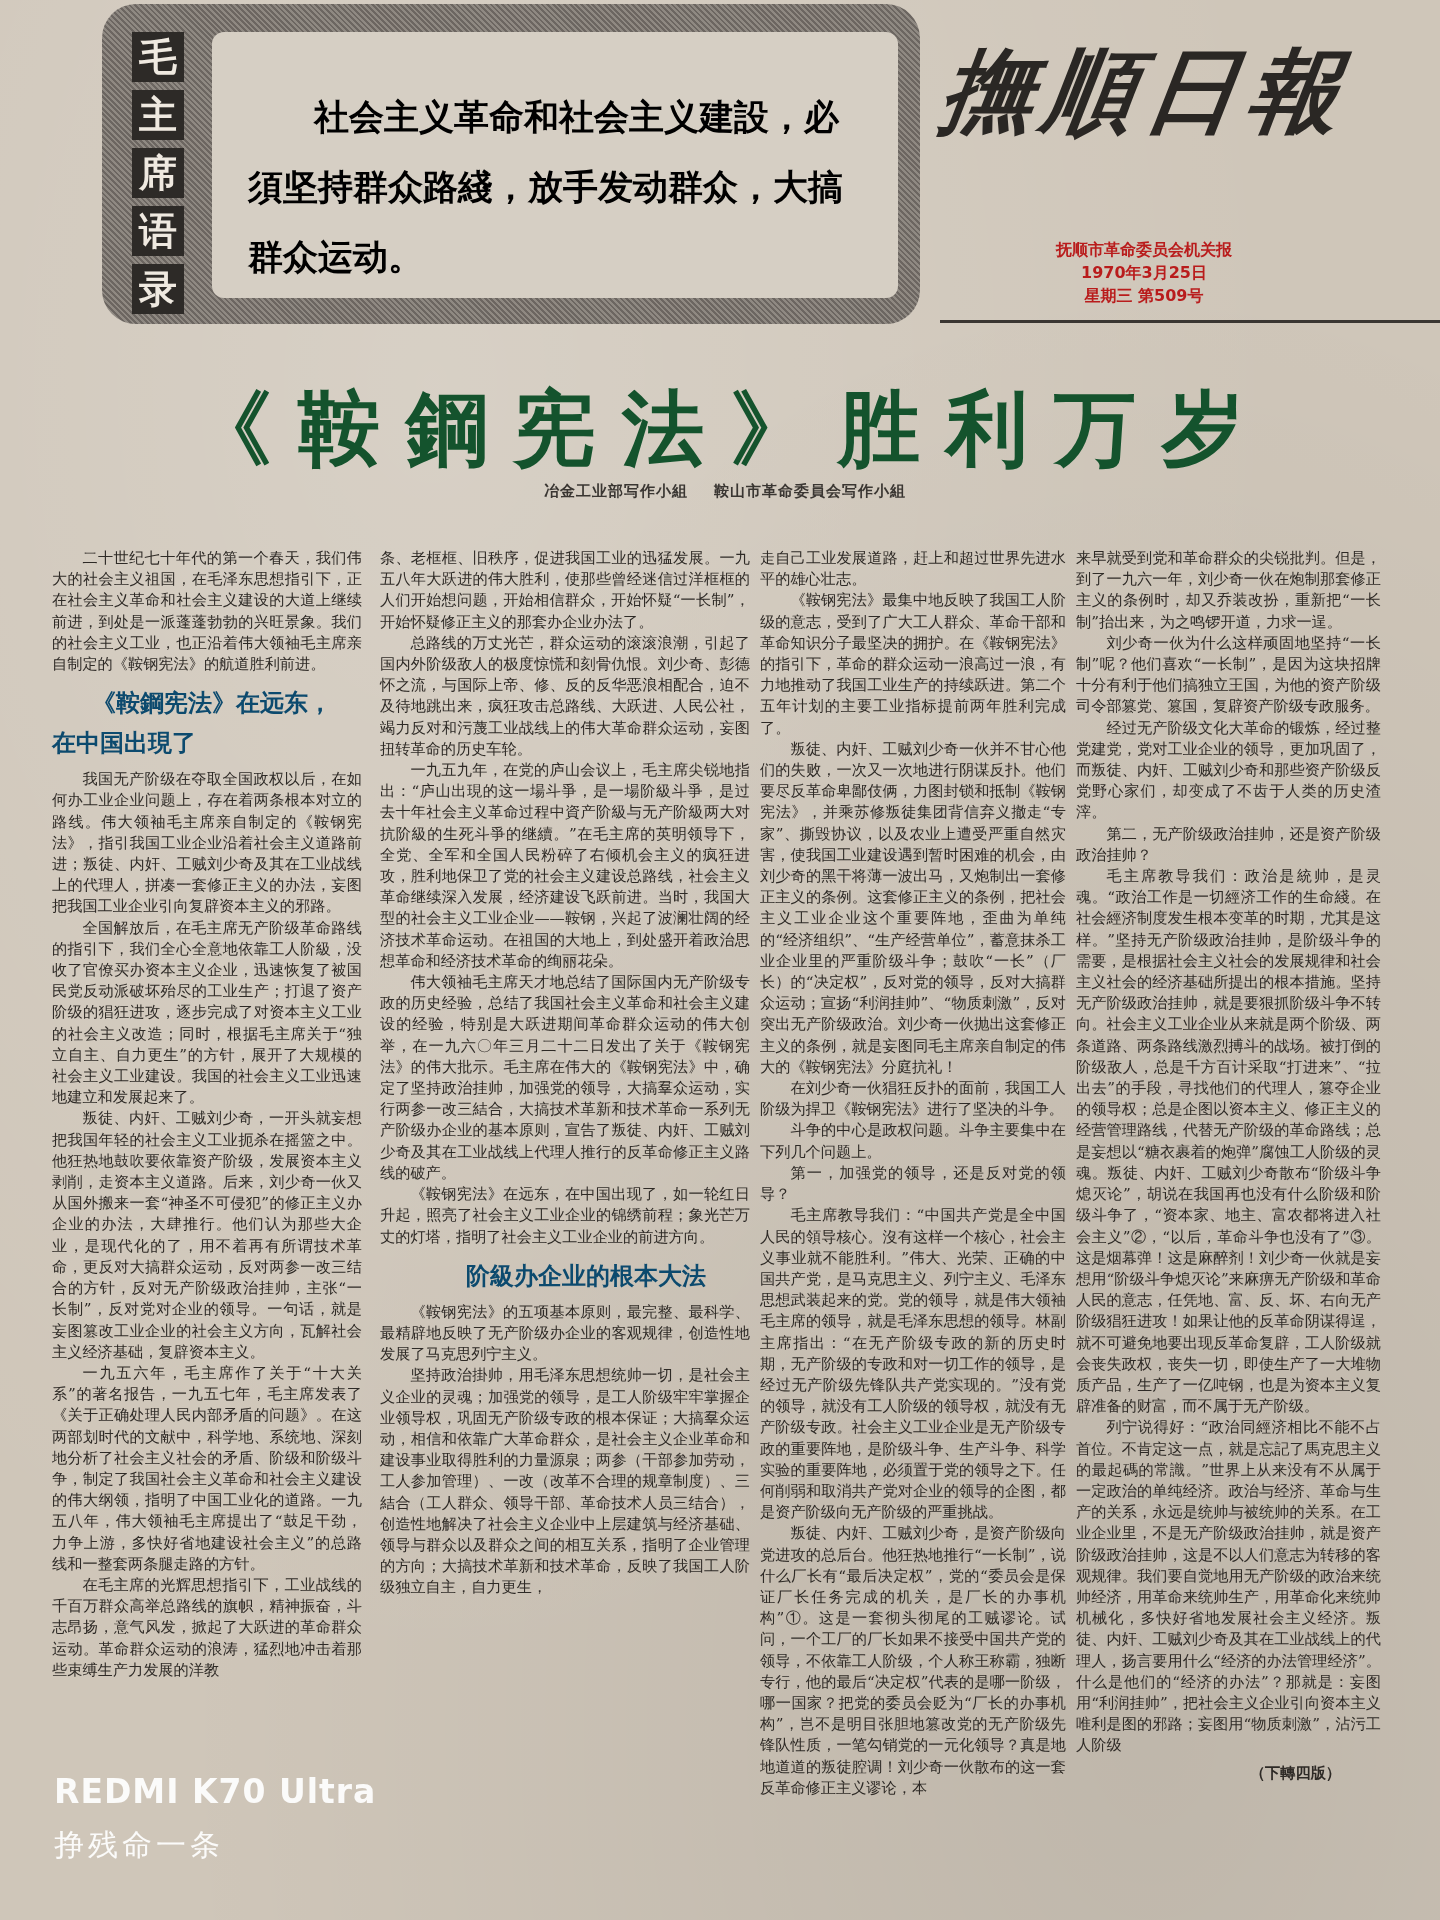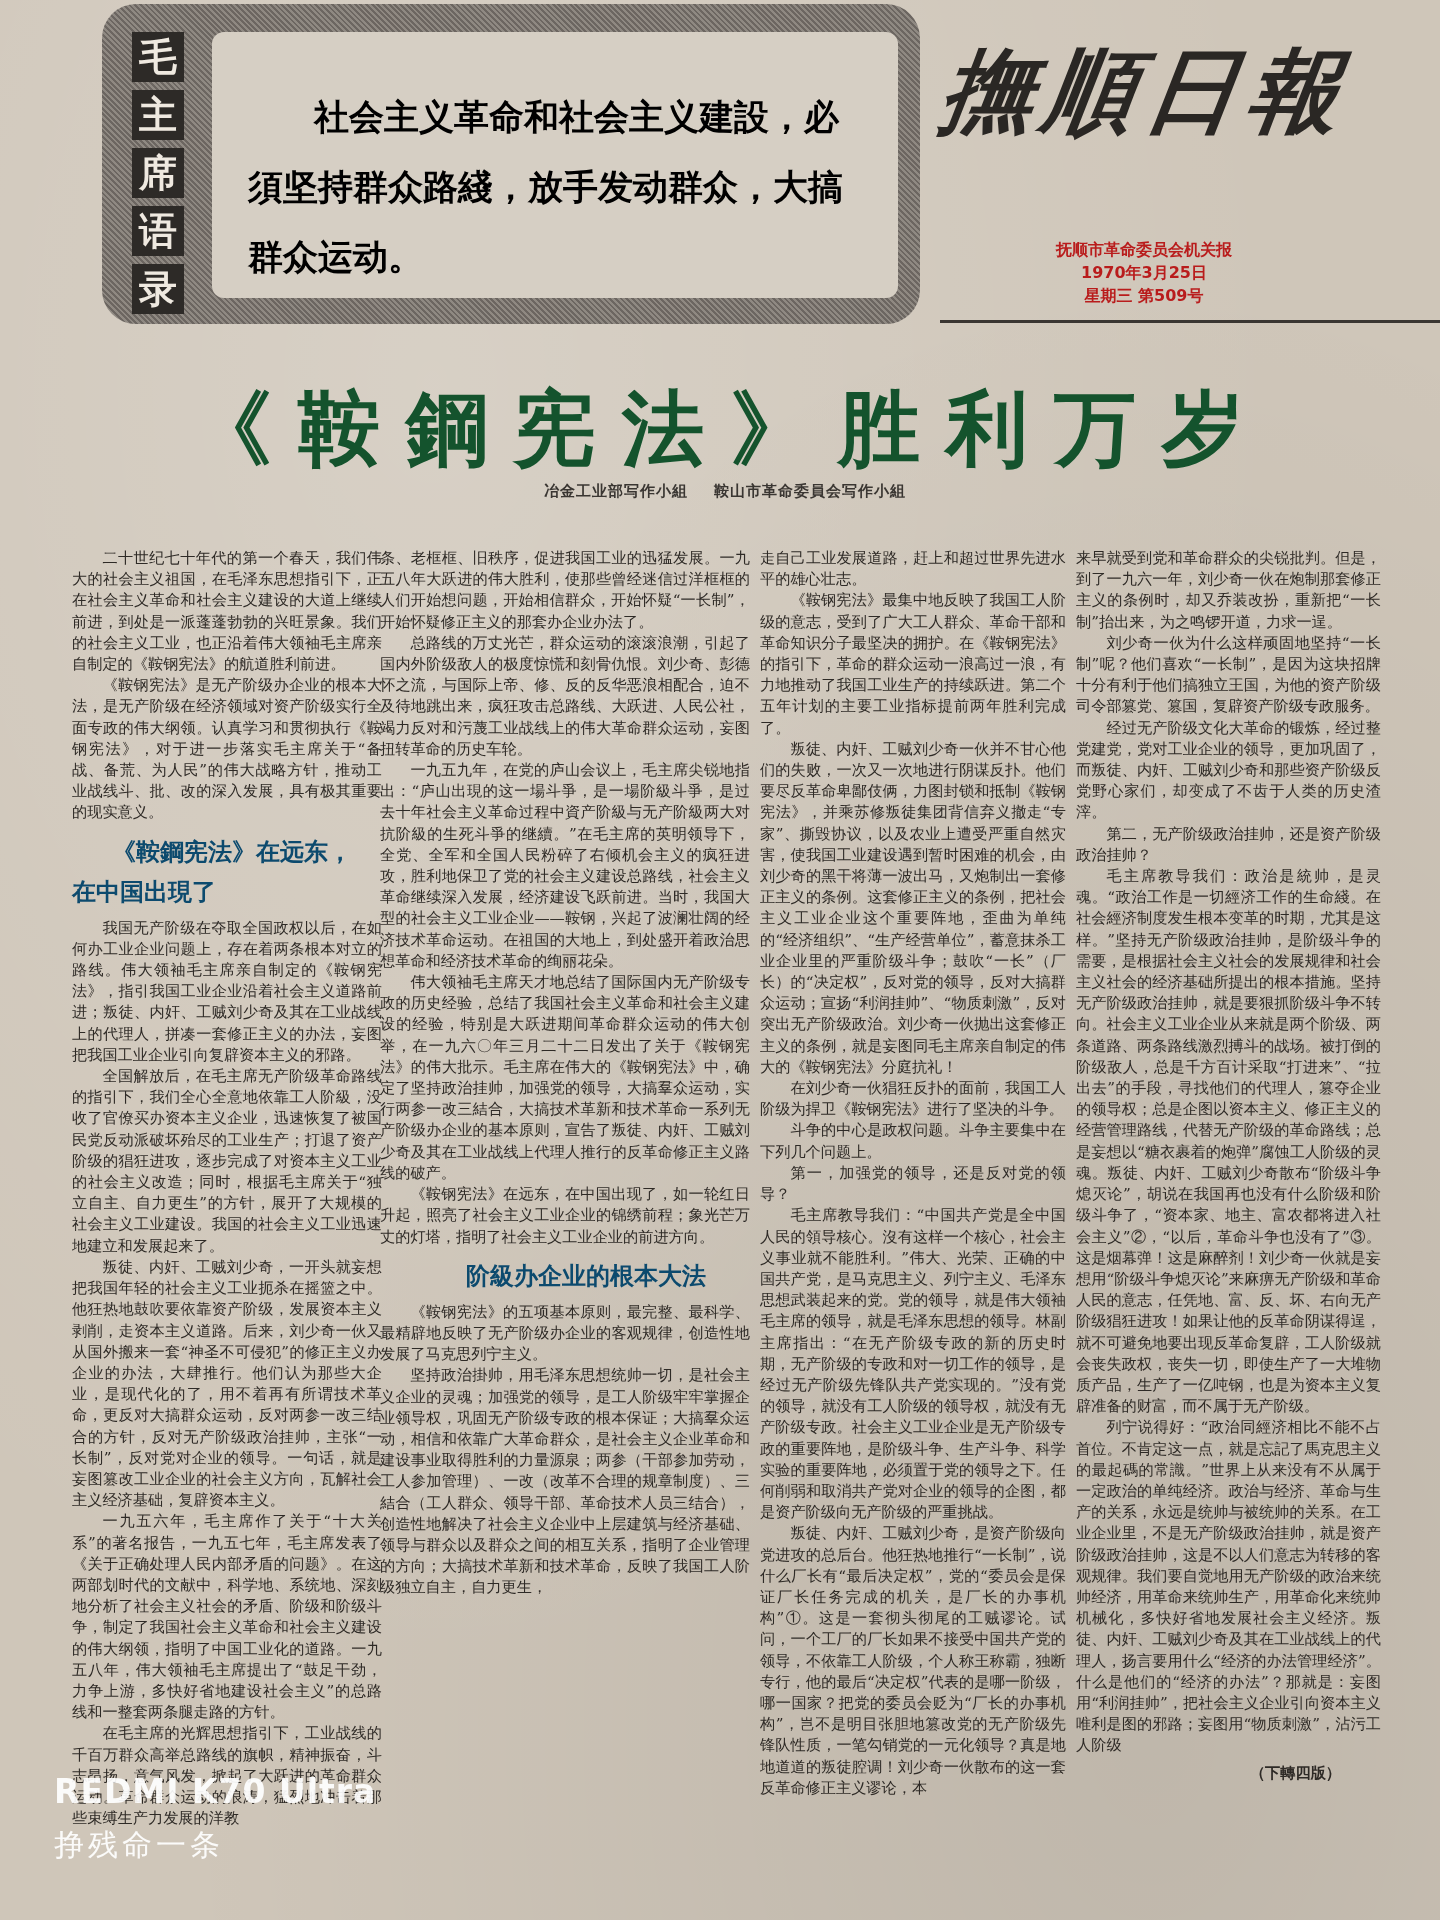--- a/index.html
+++ b/index.html
@@ -68,21 +68,21 @@
     position: absolute; top: 548px; font-size: 15.2px; line-height: 21.2px;
     text-align: justify; color: #2e2a26;
   }
   .col p { margin: 0; text-indent: 2em; }
   .subhead {
     font-family: "DejaVu Sans", sans-serif; font-weight: bold; font-size: 24px;
     line-height: 40px; margin: 8px 0 6px; color: #0c4a6e;
   }
   .subhead .l1 { display: block; text-indent: 40px; }
   .subhead .l2 { display: block; text-indent: 0; }
-  .col1 { left: 72px; width: 310px; }
+  .col1 { left: 52px; width: 310px; }
   .col2 { left: 380px; width: 370px; }
   .col3 { left: 760px; width: 306px; }
   .col4 { left: 1076px; width: 305px; }
   .col2 .subhead { padding-left: 86px; }
   .continued { text-align: right; font-family: "DejaVu Sans", sans-serif; font-weight: bold; margin-top: 6px; padding-right: 40px; }
   .watermark {
     position: absolute; left: 54px; top: 1772px; color: rgba(255,255,255,0.92);
     font-family: "DejaVu Sans", sans-serif;
   }
   .watermark .brand { display: block; font-size: 33px; font-weight: bold; letter-spacing: 1px; }
@@ -115,21 +115,20 @@
 <div class="masthead-rule"></div>
 
 <div class="headline">《鞍鋼宪法》胜利万岁</div>
 <div class="byline">
   <span>冶金工业部写作小組</span>
   <span>鞍山市革命委員会写作小組</span>
 </div>
 
 <div class="col col1">
     <p>二十世纪七十年代的第一个春天，我们伟大的社会主义祖国，在毛泽东思想指引下，正在社会主义革命和社会主义建设的大道上继续前进，到处是一派蓬蓬勃勃的兴旺景象。我们的社会主义工业，也正沿着伟大领袖毛主席亲自制定的《鞍钢宪法》的航道胜利前进。</p>
-    <p>《鞍钢宪法》是无产阶级办企业的根本大法，是无产阶级在经济领域对资产阶级实行全面专政的伟大纲领。认真学习和贯彻执行《鞍钢宪法》，对于进一步落实毛主席关于“备战、备荒、为人民”的伟大战略方针，推动工业战线斗、批、改的深入发展，具有极其重要的现实意义。</p>
     <div class="subhead">
       <span class="l1">《鞍鋼宪法》在远东，</span>
       <span class="l2">在中国出現了</span>
     </div>
     <p>我国无产阶级在夺取全国政权以后，在如何办工业企业问题上，存在着两条根本对立的路线。伟大领袖毛主席亲自制定的《鞍钢宪法》，指引我国工业企业沿着社会主义道路前进；叛徒、内奸、工贼刘少奇及其在工业战线上的代理人，拼凑一套修正主义的办法，妄图把我国工业企业引向复辟资本主义的邪路。</p>
     <p>全国解放后，在毛主席无产阶级革命路线的指引下，我们全心全意地依靠工人阶級，没收了官僚买办资本主义企业，迅速恢复了被国民党反动派破坏殆尽的工业生产；打退了资产阶级的猖狂进攻，逐步完成了对资本主义工业的社会主义改造；同时，根据毛主席关于“独立自主、自力更生”的方针，展开了大规模的社会主义工业建设。我国的社会主义工业迅速地建立和发展起来了。</p>
     <p>叛徒、内奸、工贼刘少奇，一开头就妄想把我国年轻的社会主义工业扼杀在摇篮之中。他狂热地鼓吹要依靠资产阶级，发展资本主义剥削，走资本主义道路。后来，刘少奇一伙又从国外搬来一套“神圣不可侵犯”的修正主义办企业的办法，大肆推行。他们认为那些大企业，是现代化的了，用不着再有所谓技术革命，更反对大搞群众运动，反对两参一改三结合的方针，反对无产阶级政治挂帅，主张“一长制”，反对党对企业的领导。一句话，就是妄图篡改工业企业的社会主义方向，瓦解社会主义经济基础，复辟资本主义。</p>
     <p>一九五六年，毛主席作了关于“十大关系”的著名报告，一九五七年，毛主席发表了《关于正确处理人民内部矛盾的问题》。在这两部划时代的文献中，科学地、系统地、深刻地分析了社会主义社会的矛盾、阶级和阶级斗争，制定了我国社会主义革命和社会主义建设的伟大纲领，指明了中国工业化的道路。一九五八年，伟大领袖毛主席提出了“鼓足干劲，力争上游，多快好省地建设社会主义”的总路线和一整套两条腿走路的方针。</p>
     <p>在毛主席的光辉思想指引下，工业战线的千百万群众高举总路线的旗帜，精神振奋，斗志昂扬，意气风发，掀起了大跃进的革命群众运动。革命群众运动的浪涛，猛烈地冲击着那些束缚生产力发展的洋教</p>
   </div>

